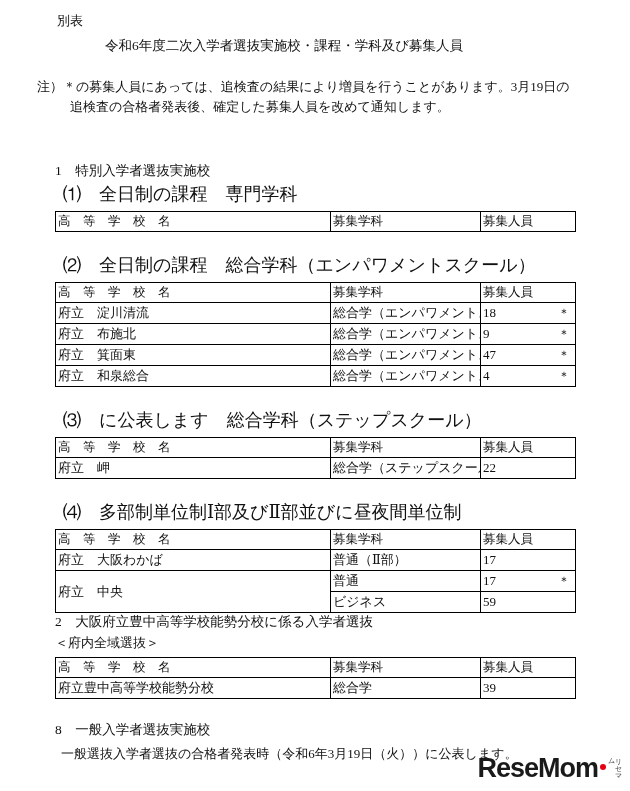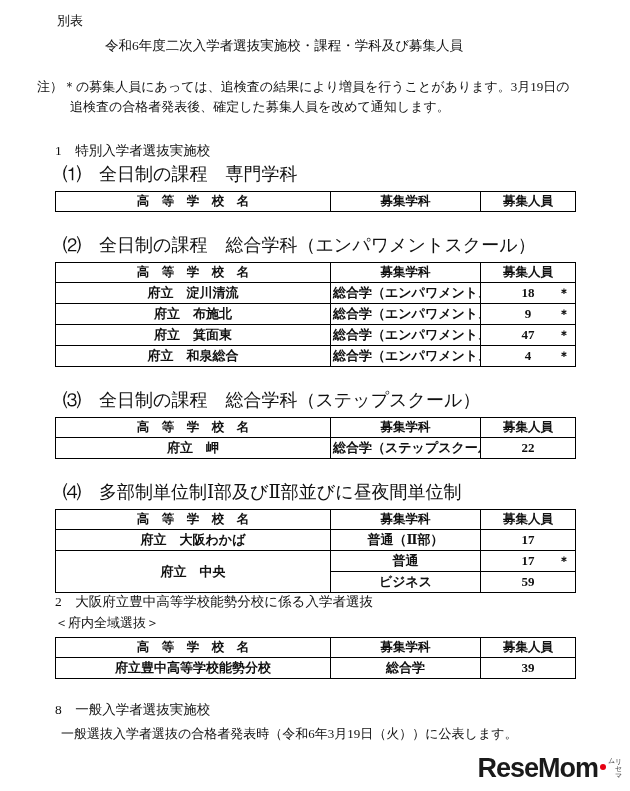--- a/index.html
+++ b/index.html
@@ -14,34 +14,34 @@
   .content { padding:12px 55px 0 37px; }
 
   .label-top { margin-left:20px; font-size:13px; }
   .doc-title { margin-left:68px; margin-top:7px; font-size:13.5px; }
 
   .note { margin-top:22px; font-size:13px; line-height:1.5; }
   .note .line2 { padding-left:33px; }
 
   .sec-heading { margin-left:18px; font-size:13.5px; }
   .sub-heading { margin-left:26px; margin-top:2px; font-size:18px; }
-  .sec1-heading { margin-top:26px; }
+  .sec1-heading { margin-top:46px; }
 
   table.t {
     margin-left:18px; margin-top:5px;
     width:520px;
     border-collapse:collapse;
     border:1.5px solid #000;
     table-layout:fixed;
   }
   table.t th, table.t td {
     border:1px solid #000;
-    font-weight:bold;
+    font-weight:normal;
     font-size:13px;
-    text-align:center;
+    text-align:left;
     vertical-align:middle;
     height:21px;
     padding:0 2px;
     overflow:hidden;
     white-space:nowrap;
   }
   table.t th { height:20px; font-size:12.5px; }
   col.c-school { width:275px; }
   col.c-dept  { width:150px; }
   col.c-num   { width:95px;  }
@@ -142,21 +142,21 @@
       <td class="num"><span>47</span><span class="star">＊</span></td>
     </tr>
     <tr>
       <td>府立　和泉総合</td>
       <td class="dept-small">総合学（エンパワメントスクール）</td>
       <td class="num"><span>4</span><span class="star">＊</span></td>
     </tr>
   </tbody>
     </table>
 
-  <div class="sub-heading gap-block">⑶　全日制の課程　総合学科（ステップスクール）</div>
+  <div class="sub-heading gap-block">⑶　に公表します　総合学科（ステップスクール）</div>
   <table class="t">
     <colgroup>
         <col class="c-school">
         <col class="c-dept">
         <col class="c-num">
       </colgroup>
     <tbody>
         <tr>
       <th>高　等　学　校　名</th>
       <th>募集学科</th>

